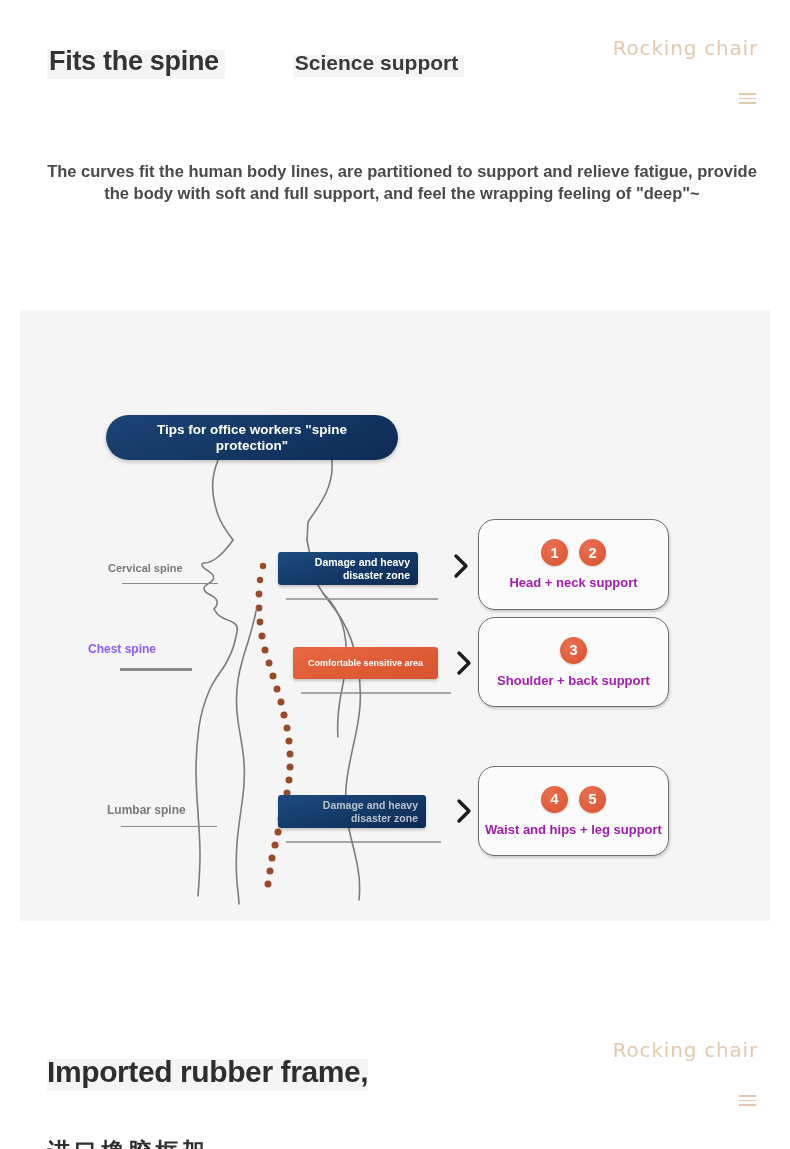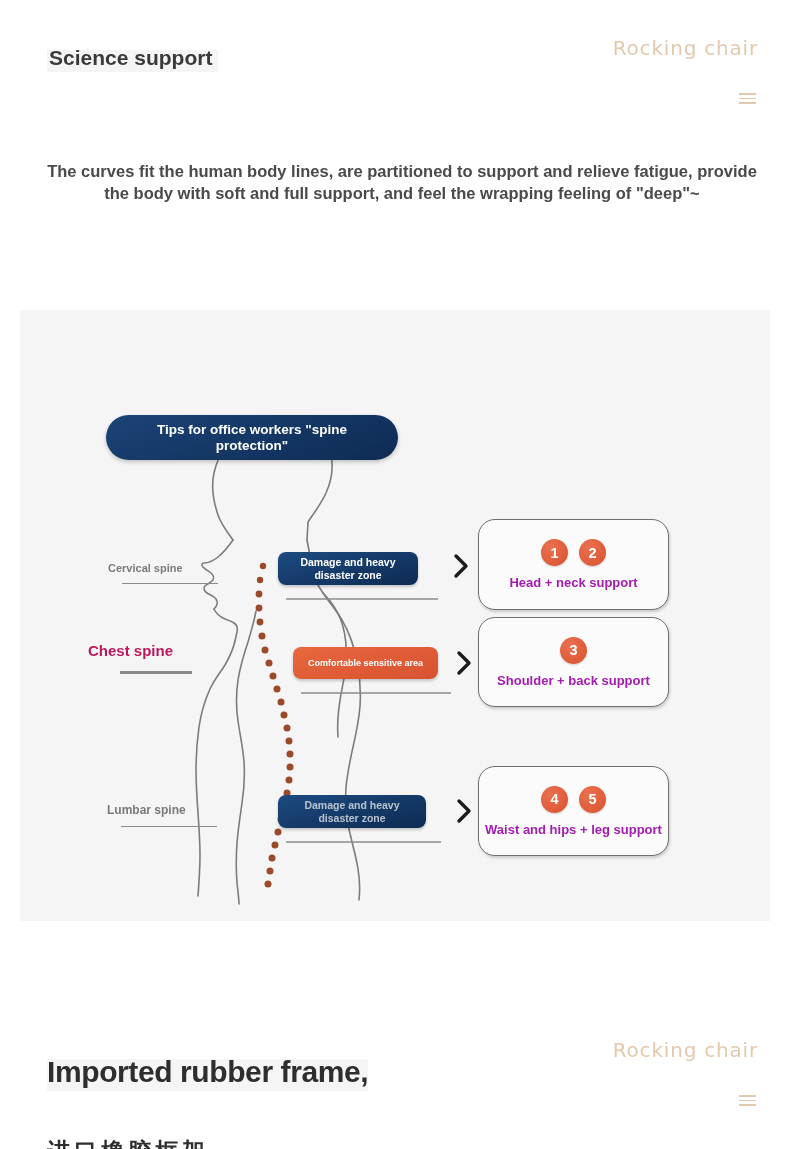--- a/index.html
+++ b/index.html
@@ -146,39 +146,39 @@
   }
   .region-cervical {
     left: 88px;
     top: 252px;
     font-size: 11px;
   }
   .region-cervical .rule { width: 96px; height: 1px; margin-left: 14px; }
   .region-chest {
     left: 68px;
     top: 332px;
-    font-size: 15px;
-    color: #be185d;
+    font-size: 12px;
+    color: #8b5cf6;
   }
   .region-chest .rule { width: 72px; height: 2.5px; margin-left: 32px; margin-top: 12px; }
   .region-lumbar {
     left: 87px;
     top: 493px;
     font-size: 12px;
   }
   .region-lumbar .rule { width: 96px; height: 1px; margin-left: 14px; }
 
   
   .zone-pill {
     position: absolute;
-    border-radius: 8px;
+    border-radius: 3px;
     display: flex;
     align-items: center;
     justify-content: center;
-    text-align: center;
+    text-align: right;
     font-weight: bold;
     line-height: 1.16;
     box-sizing: border-box;
     box-shadow: 0 2px 3px rgba(0,0,0,0.2);
   }
   .zone-navy {
     background: linear-gradient(165deg, #1d4b80 0%, #0d2a52 100%);
     color: #ffffff;
   }
   .zone-navy-muted {
@@ -316,20 +316,21 @@
     background: #e2c9ae;
     width: 100%;
   }
 </style>
 </head>
 <body>
 
 <div class="section-head">
 
   <div class="headline-row">
+    <div class="headline-main">Fits the spine</div>
     <div class="headline-sub">Science support</div>
   </div>
 
   <div class="brand-script">Rocking chair</div>
 
   <div class="brand-bars">
     <i></i>
     <i></i>
     <i></i>
   </div>

